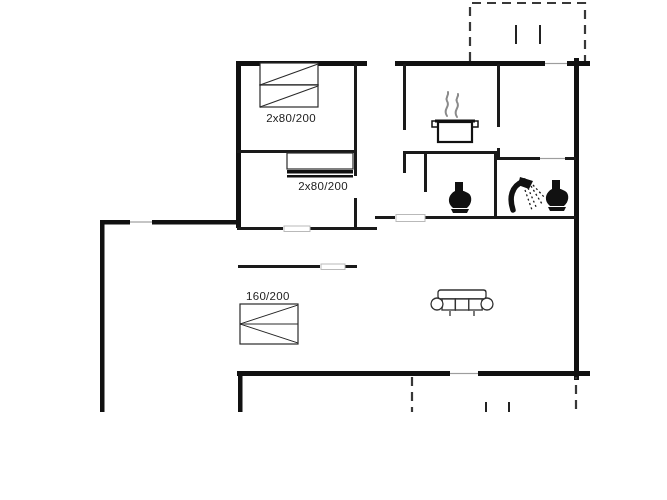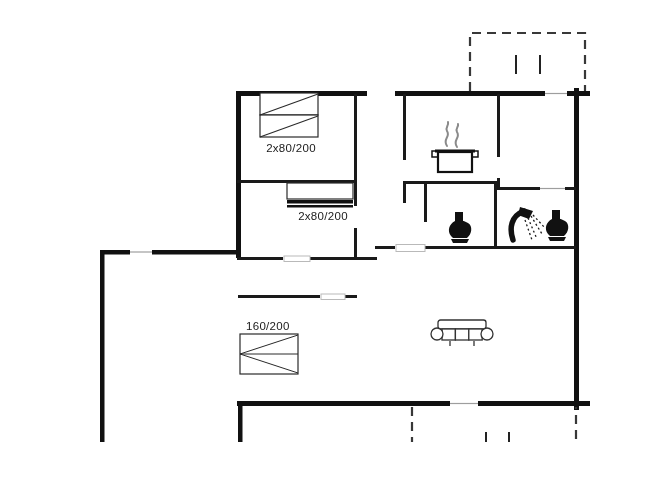--- a/index.html
+++ b/index.html
@@ -1,18 +1,18 @@
 <!DOCTYPE html>
 <html><head>
 <meta charset="utf-8">
 <style>
   html,body{margin:0;padding:0;background:#ffffff;}
   .stage{
     position:relative;width:667px;height:412px;background:#ffffff;
-    font-family:"Liberation Sans",sans-serif;overflow:hidden;margin-top:30px;
+    font-family:"Liberation Sans",sans-serif;overflow:hidden;
   }
   svg{display:block;}
   .wall{fill:#111111;}
   .iwall{fill:#1a1a1a;}
   .furn{stroke:#2a2a2a;fill:#ffffff;}
   .lbl{font-size:11.5px;fill:#1a1a1a;letter-spacing:.3px;}
   .thr{fill:#ffffff;stroke:#b9b9b9;stroke-width:1;}
   .winline{stroke:#9e9e9e;stroke-width:1.2;}
   .dash{fill:none;stroke:#383838;stroke-width:2.2;stroke-dasharray:9 6;}
   .mark{stroke:#222222;stroke-width:2;}

